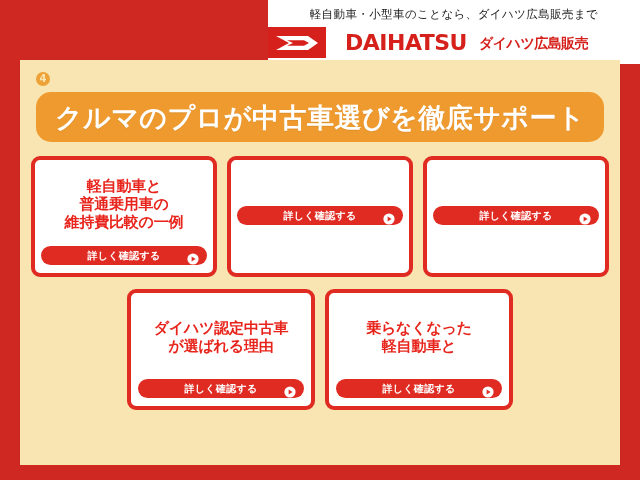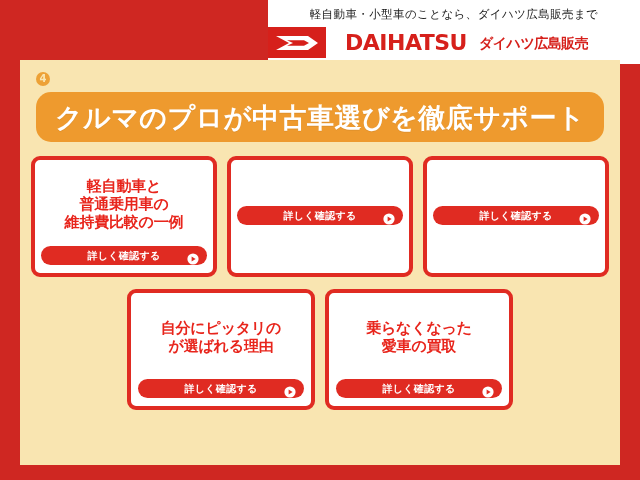--- a/index.html
+++ b/index.html
@@ -246,36 +246,36 @@
           </svg>
         </span>
       </div>
     </div>
 
   </div>
 
   <div class="card-row row-two">
 
     <div class="card">
-      <div class="card-title">自分にピッタリの
+      <div class="card-title">ダイハツ認定中古車
 が選ばれる理由</div>
       <div class="card-cta">
         <span class="card-cta-label">詳しく確認する</span>
         <span class="cta-arrow">
           <svg width="12" height="12" viewBox="0 0 12 12" aria-hidden="true">
             <circle cx="6" cy="6" r="5.6" fill="#ffffff"></circle>
             <path d="M4.6 3.4 L8.6 6 L4.6 8.6 Z" fill="#e02b22"></path>
           </svg>
         </span>
       </div>
     </div>
 
     <div class="card">
       <div class="card-title">乗らなくなった
-愛車の買取</div>
+軽自動車と</div>
       <div class="card-cta">
         <span class="card-cta-label">詳しく確認する</span>
         <span class="cta-arrow">
           <svg width="12" height="12" viewBox="0 0 12 12" aria-hidden="true">
             <circle cx="6" cy="6" r="5.6" fill="#ffffff"></circle>
             <path d="M4.6 3.4 L8.6 6 L4.6 8.6 Z" fill="#e02b22"></path>
           </svg>
         </span>
       </div>
     </div>

